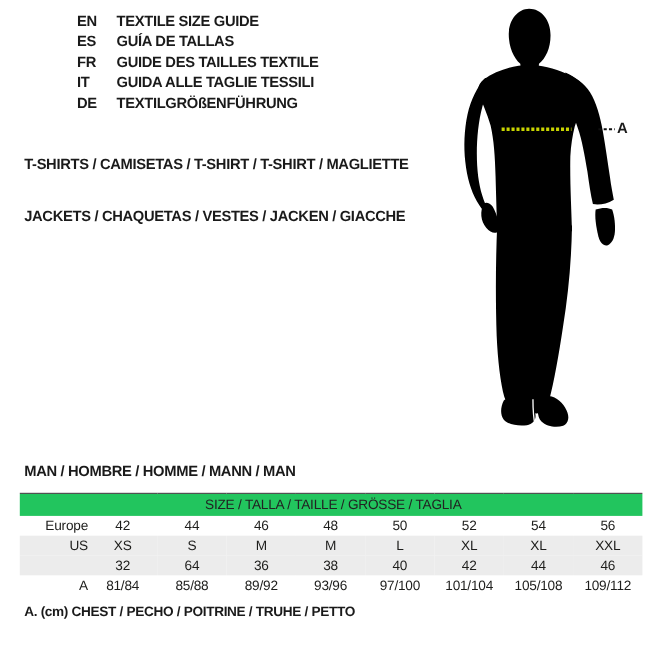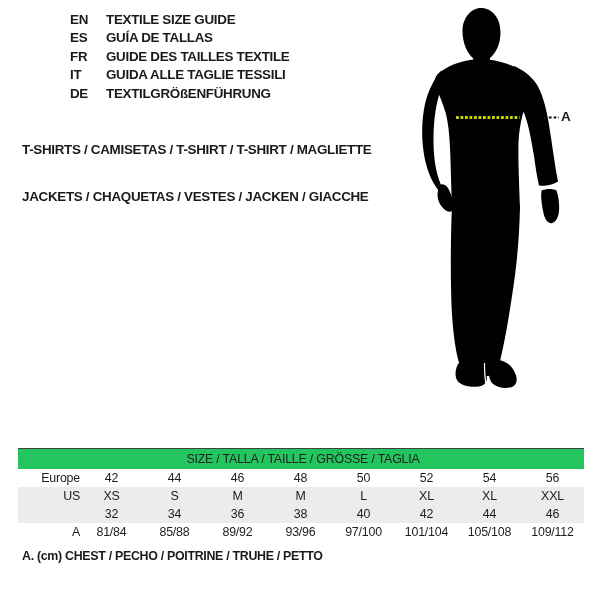--- a/index.html
+++ b/index.html
@@ -131,20 +131,21 @@
 
       <path d="M 486.5 387 C 485 380 484.5 371 484.5 363" stroke="#ffffff" stroke-width="1.2" fill="none"></path>
 
       <line x1="456" y1="117.5" x2="519.5" y2="117.5" stroke="#c8d400" stroke-width="3.2" stroke-dasharray="2.8 1.7"></line>
 
       <line x1="544" y1="117.5" x2="559" y2="117.5" stroke="#111111" stroke-width="2" stroke-dasharray="2.8 2"></line>
     </svg>
   </div>
   <span class="measure-label">A</span>
 
+  <div class="section-title">MAN / HOMBRE / HOMME / MANN / MAN</div>
 
   <table class="size-table">
     <colgroup>
       <col class="lbl">
         <col>
         <col>
         <col>
         <col>
         <col>
         <col>
@@ -175,21 +176,21 @@
         <td>M</td>
         <td>M</td>
         <td>L</td>
         <td>XL</td>
         <td>XL</td>
         <td>XXL</td>
       </tr>
       <tr class="zebra">
         <td class="rowlabel"></td>
         <td>32</td>
-        <td>34</td>
+        <td>64</td>
         <td>36</td>
         <td>38</td>
         <td>40</td>
         <td>42</td>
         <td>44</td>
         <td>46</td>
       </tr>
       <tr>
         <td class="rowlabel">A</td>
         <td>81/84</td>

